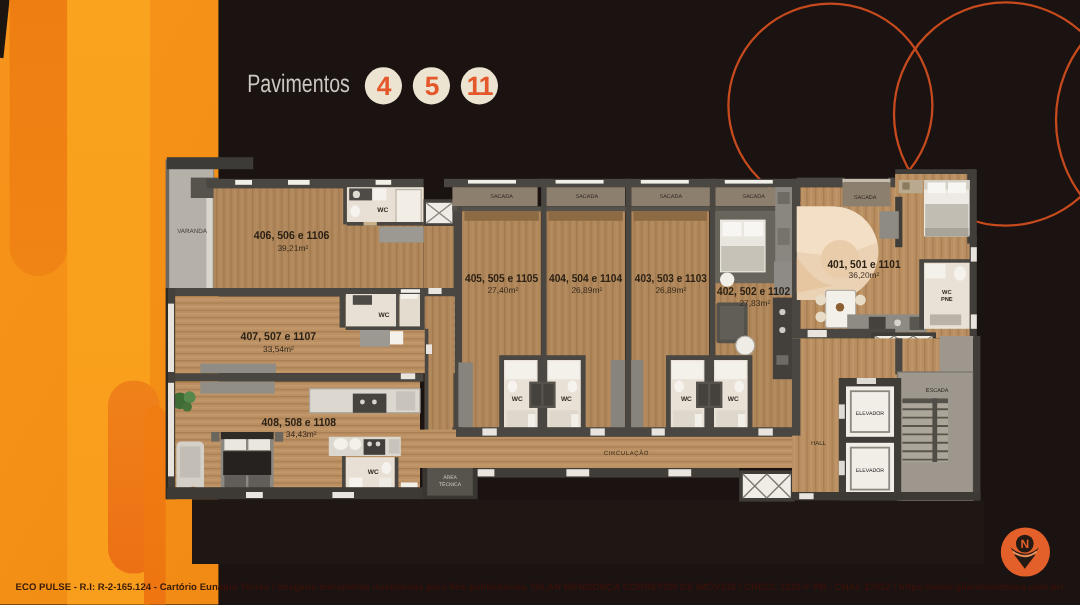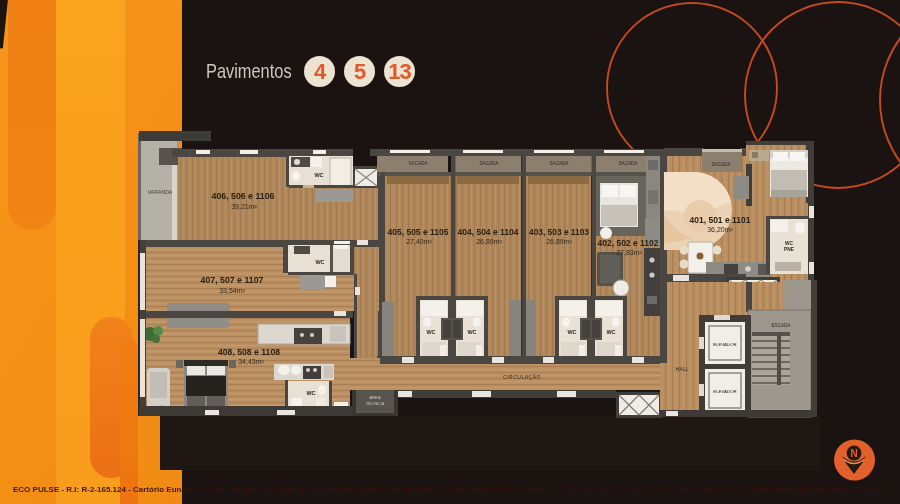--- a/index.html
+++ b/index.html
@@ -29,21 +29,21 @@
     <circle cx="838" cy="95" r="93" fill="none" stroke="#c64a1e" stroke-width="1.9"></circle>
     <circle cx="985" cy="100" r="105" fill="none" stroke="#c64a1e" stroke-width="1.9"></circle>
   </svg>
 
   <div class="abs" style="left:206px;top:59px;font-size:21px;color:#ccc7bf;transform:scaleX(0.78);transform-origin:left center;">Pavimentos</div>
 
   <div class="abs" style="left:304px;top:56px;width:31px;height:31px;border-radius:50%;background:#ece4d1;color:#e4572a;font-size:22px;font-weight:bold;text-align:center;line-height:32px;letter-spacing:-1px;">4</div>
 
   <div class="abs" style="left:344px;top:56px;width:31px;height:31px;border-radius:50%;background:#ece4d1;color:#e4572a;font-size:22px;font-weight:bold;text-align:center;line-height:32px;letter-spacing:-1px;">5</div>
 
-  <div class="abs" style="left:384px;top:56px;width:31px;height:31px;border-radius:50%;background:#ece4d1;color:#e4572a;font-size:22px;font-weight:bold;text-align:center;line-height:32px;letter-spacing:-1px;">13</div>
+  <div class="abs" style="left:384px;top:56px;width:31px;height:31px;border-radius:50%;background:#ece4d1;color:#e4572a;font-size:22px;font-weight:bold;text-align:center;line-height:32px;letter-spacing:-1px;">11</div>
 
   <svg id="plan" class="abs" style="left:0;top:0;" width="900" height="504" viewBox="0 0 900 504">
     <defs>
       <pattern id="wd" width="6" height="46" patternUnits="userSpaceOnUse">
         <rect width="6" height="46" fill="#b0875a"></rect>
         <rect width="1.1" height="46" fill="#a17a4f"></rect>
         <rect x="3.2" width="0.8" height="46" fill="#ba9063"></rect>
       </pattern>
       <pattern id="wdl" width="7" height="46" patternUnits="userSpaceOnUse">
         <rect width="7" height="46" fill="#b98f62"></rect>

